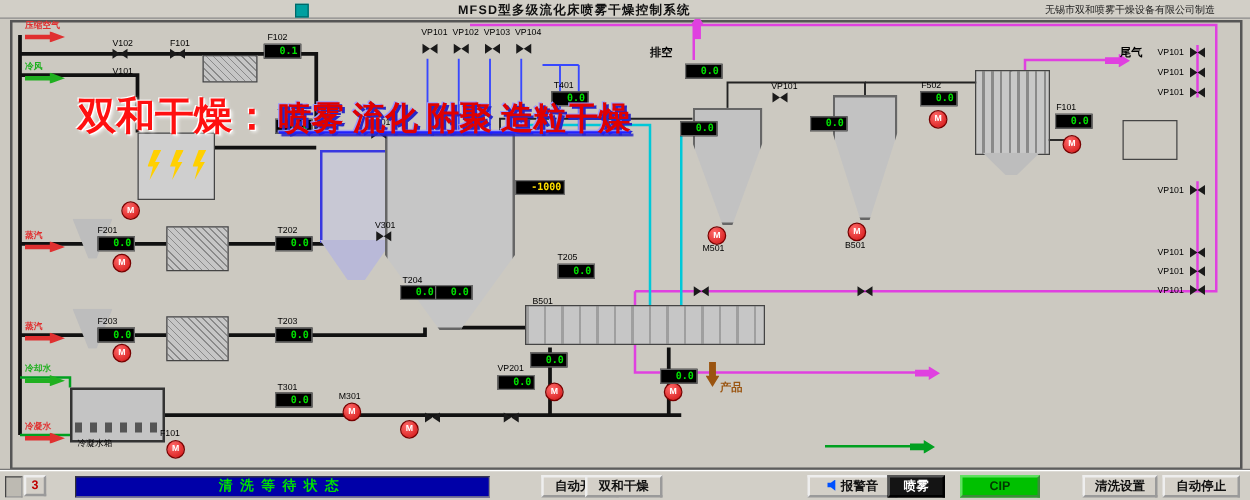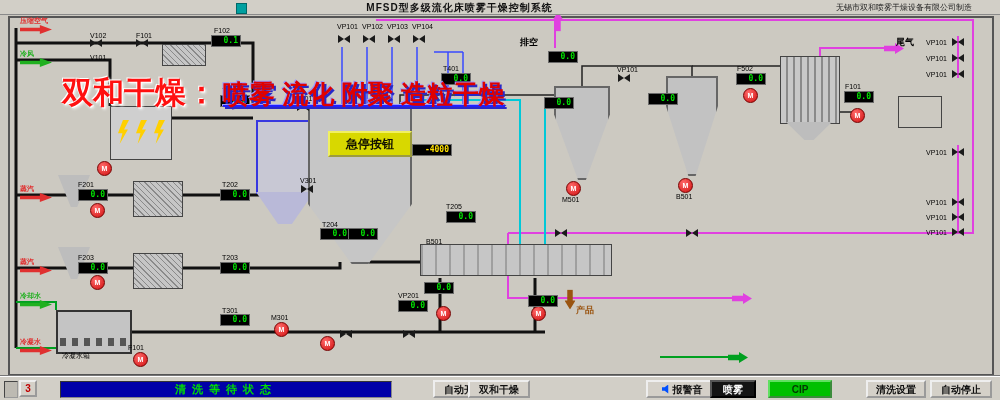--- a/index.html
+++ b/index.html
@@ -172,21 +172,20 @@
   <div class="equip hopper" style="left:256px;top:120px;width:54px;height:70px;"></div>
   <div class="equip hopper-cone" style="left:256px;top:192px;width:58px;height:32px;"></div>
   <div class="equip chamber" style="left:308px;top:106px;width:104px;height:158px;"></div>
   <div class="equip bed" style="left:420px;top:244px;width:190px;height:30px;"></div>
   <div class="equip cyclone" style="left:554px;top:86px;width:56px;height:94px;"></div>
   <div class="equip cyclone" style="left:666px;top:76px;width:52px;height:100px;"></div>
   <div class="equip bagfilter" style="left:780px;top:56px;width:58px;height:66px;"></div>
   <div class="equip cone" style="left:786px;top:122px;width:46px;height:18px;"></div>
   <div class="equip crosshatch" style="left:898px;top:96px;width:42px;height:30px;"></div>
 
-  <button class="estop">急停按钮</button>
 
   <div class="layer">
 
       <div class="inlet" style="left: 20px; top: 17px; --c: #e03030;">
         <span class="inlet-label">压缩空气</span>
         <span class="inlet-arrow-shape"></span>
       </div>
 
       <div class="inlet" style="left: 20px; top: 50px; --c: #20b020;">
         <span class="inlet-label">冷风</span>
@@ -316,21 +315,21 @@
       <div class="display" style="left: 78px; top: 189px;">0.0</div>
 
       <div class="display" style="left: 78px; top: 262px;">0.0</div>
 
       <div class="display" style="left: 220px; top: 262px;">0.0</div>
 
       <div class="display" style="left: 320px; top: 228px;">0.0</div>
 
       <div class="display" style="left: 348px; top: 228px;">0.0</div>
 
-      <div class="display alarm" style="left: 412px; top: 144px; width: 36px;">-4000</div>
+      <div class="display alarm" style="left: 412px; top: 144px; width: 36px;">-1000</div>
 
       <div class="display" style="left: 446px; top: 211px;">0.0</div>
 
       <div class="display" style="left: 220px; top: 314px;">0.0</div>
 
       <div class="display" style="left: 398px; top: 300px;">0.0</div>
 
       <div class="display" style="left: 424px; top: 282px;">0.0</div>
 
       <div class="display" style="left: 528px; top: 295px;">0.0</div>

